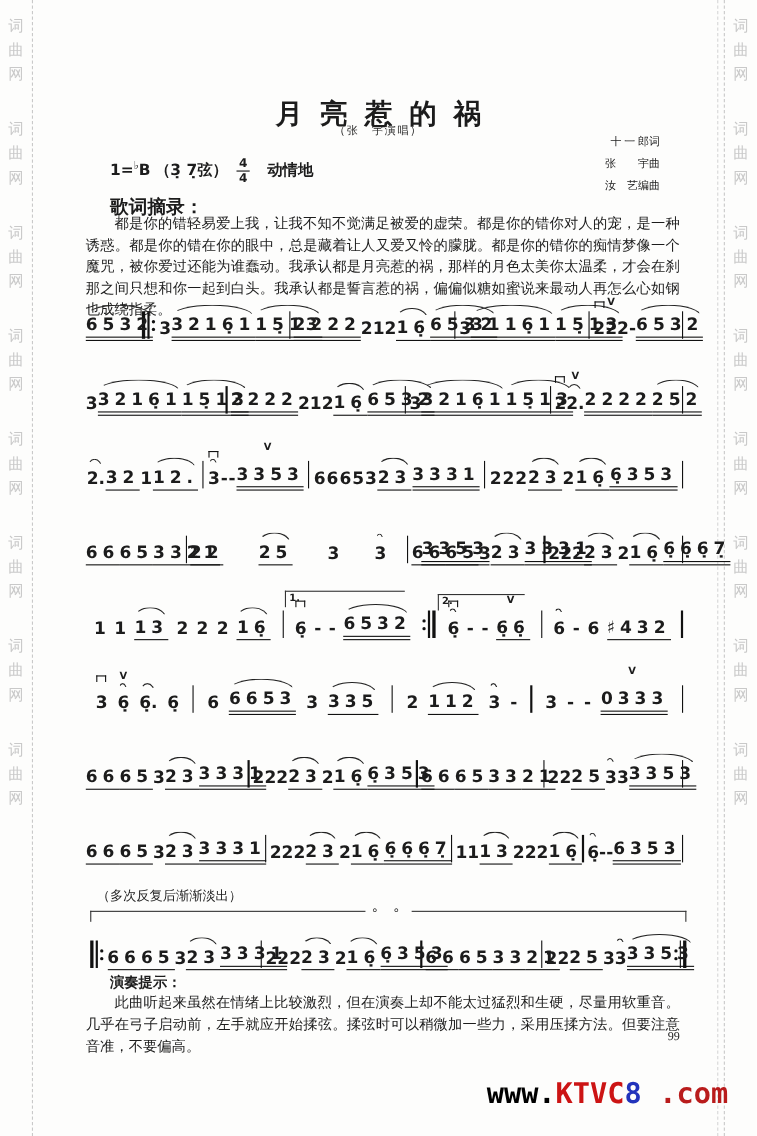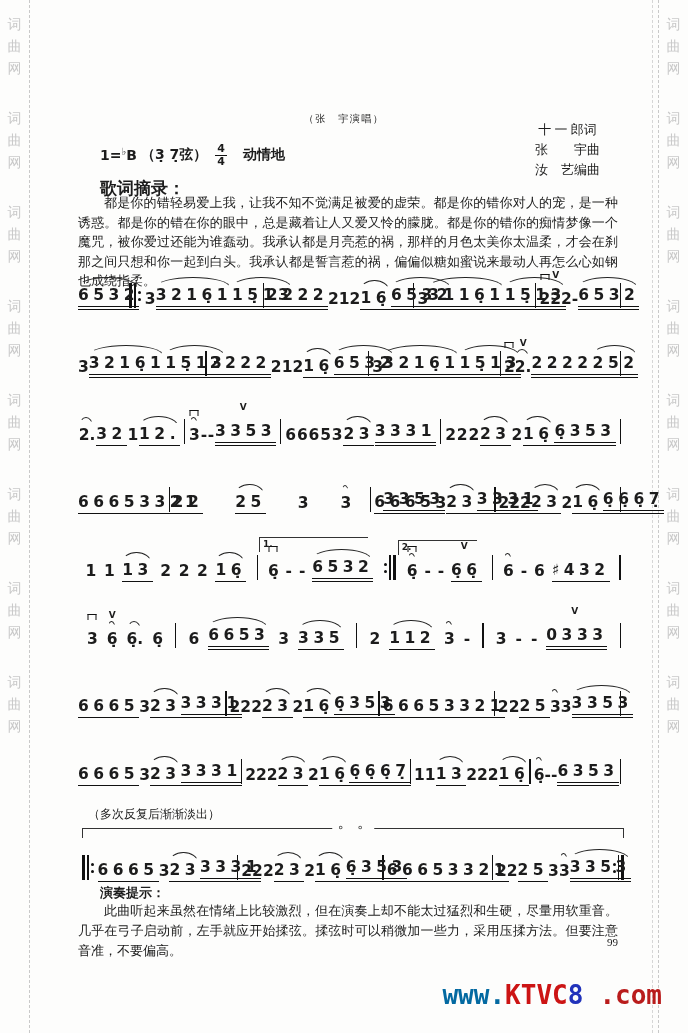--- a/index.html
+++ b/index.html
@@ -12,21 +12,21 @@
   .strip.left{left:0;border-right:1px dashed #c9c9c9;}
   .strip.right{right:0;border-left:1px dashed #c9c9c9;}
   .strip.right::before{content:"";position:absolute;left:-7px;top:0;bottom:0;border-left:1px dashed #d6d6d6;}
   .wgrp{margin-bottom:28px;}
   .wchar{font-size:14px;color:#c9c9c9;line-height:22px;text-align:center;}
 
   
   .title{position:absolute;top:70px;left:0;right:0;text-align:center;font-size:25px;
          font-weight:600;letter-spacing:0.62em;text-indent:0.62em;}
   .subtitle{position:absolute;top:112px;left:0;right:0;text-align:center;font-size:10px;letter-spacing:0.15em;}
-  .credits{position:absolute;top:120px;right:88px;font-size:13px;line-height:20px;text-align:center;}
+  .credits{position:absolute;top:120px;right:88px;font-size:10px;line-height:20px;text-align:right;}
 
   
   .keyline{position:absolute;top:143px;left:100px;font-size:14px;font-weight:bold;
            font-family:"DejaVu Sans",sans-serif;display:flex;align-items:center;}
   .keyline sup{font-size:10px;vertical-align:6px;transform:translateY(-4px);display:inline-block;}
   .frac{display:inline-block;margin:0 8px;text-align:center;font-size:11px;line-height:1.05;}
   .frac b{display:block;padding:0 2px;}
   .frac b:first-child{border-bottom:1.2px solid #111;}
   .expr{margin-left:8px;font-family:"Liberation Serif",serif;font-weight:bold;}
 
@@ -159,20 +159,21 @@
         <div class="wchar">曲</div>
         <div class="wchar">网</div>
       </div>
       <div class="wgrp">
         <div class="wchar">词</div>
         <div class="wchar">曲</div>
         <div class="wchar">网</div>
       </div>
     </aside>
 
+  <h1 class="title">月亮惹的祸</h1>
   <div class="subtitle">（张　宇演唱）</div>
 
   <div class="credits">
     <div>十 一 郎词</div>
     <div>张　　宇曲</div>
     <div>汝　艺编曲</div>
   </div>
 
   <div class="keyline">
     <span>1=</span>
@@ -535,15 +536,15 @@
           <i class="thin"></i>
           <i class="thick"></i>
         </span>
       </div>
     </div>
 
   <div class="tips-head">演奏提示：</div>
   <p class="tips">此曲听起来虽然在情绪上比较激烈，但在演奏上却不能太过猛烈和生硬，尽量用软重音。几乎在弓子启动前，左手就应开始揉弦。揉弦时可以稍微加一些力，采用压揉方法。但要注意音准，不要偏高。</p>
 
   <div class="pageno">99</div>
-  <div class="wm" id="wm"><span style="color: #0369a1;">www.</span><span style="color: rgb(204, 20, 20);">KTVC</span><span style="color: rgb(34, 51, 187);">8</span><span style="color: #b91c1c; margin-left: 16px;">.com</span></div>
+  <div class="wm" id="wm"><span style="color: #000000;">www.</span><span style="color: rgb(204, 20, 20);">KTVC</span><span style="color: rgb(34, 51, 187);">8</span><span style="color: #b91c1c; margin-left: 16px;">.com</span></div>
 
 </div>
 
 </body></html>

